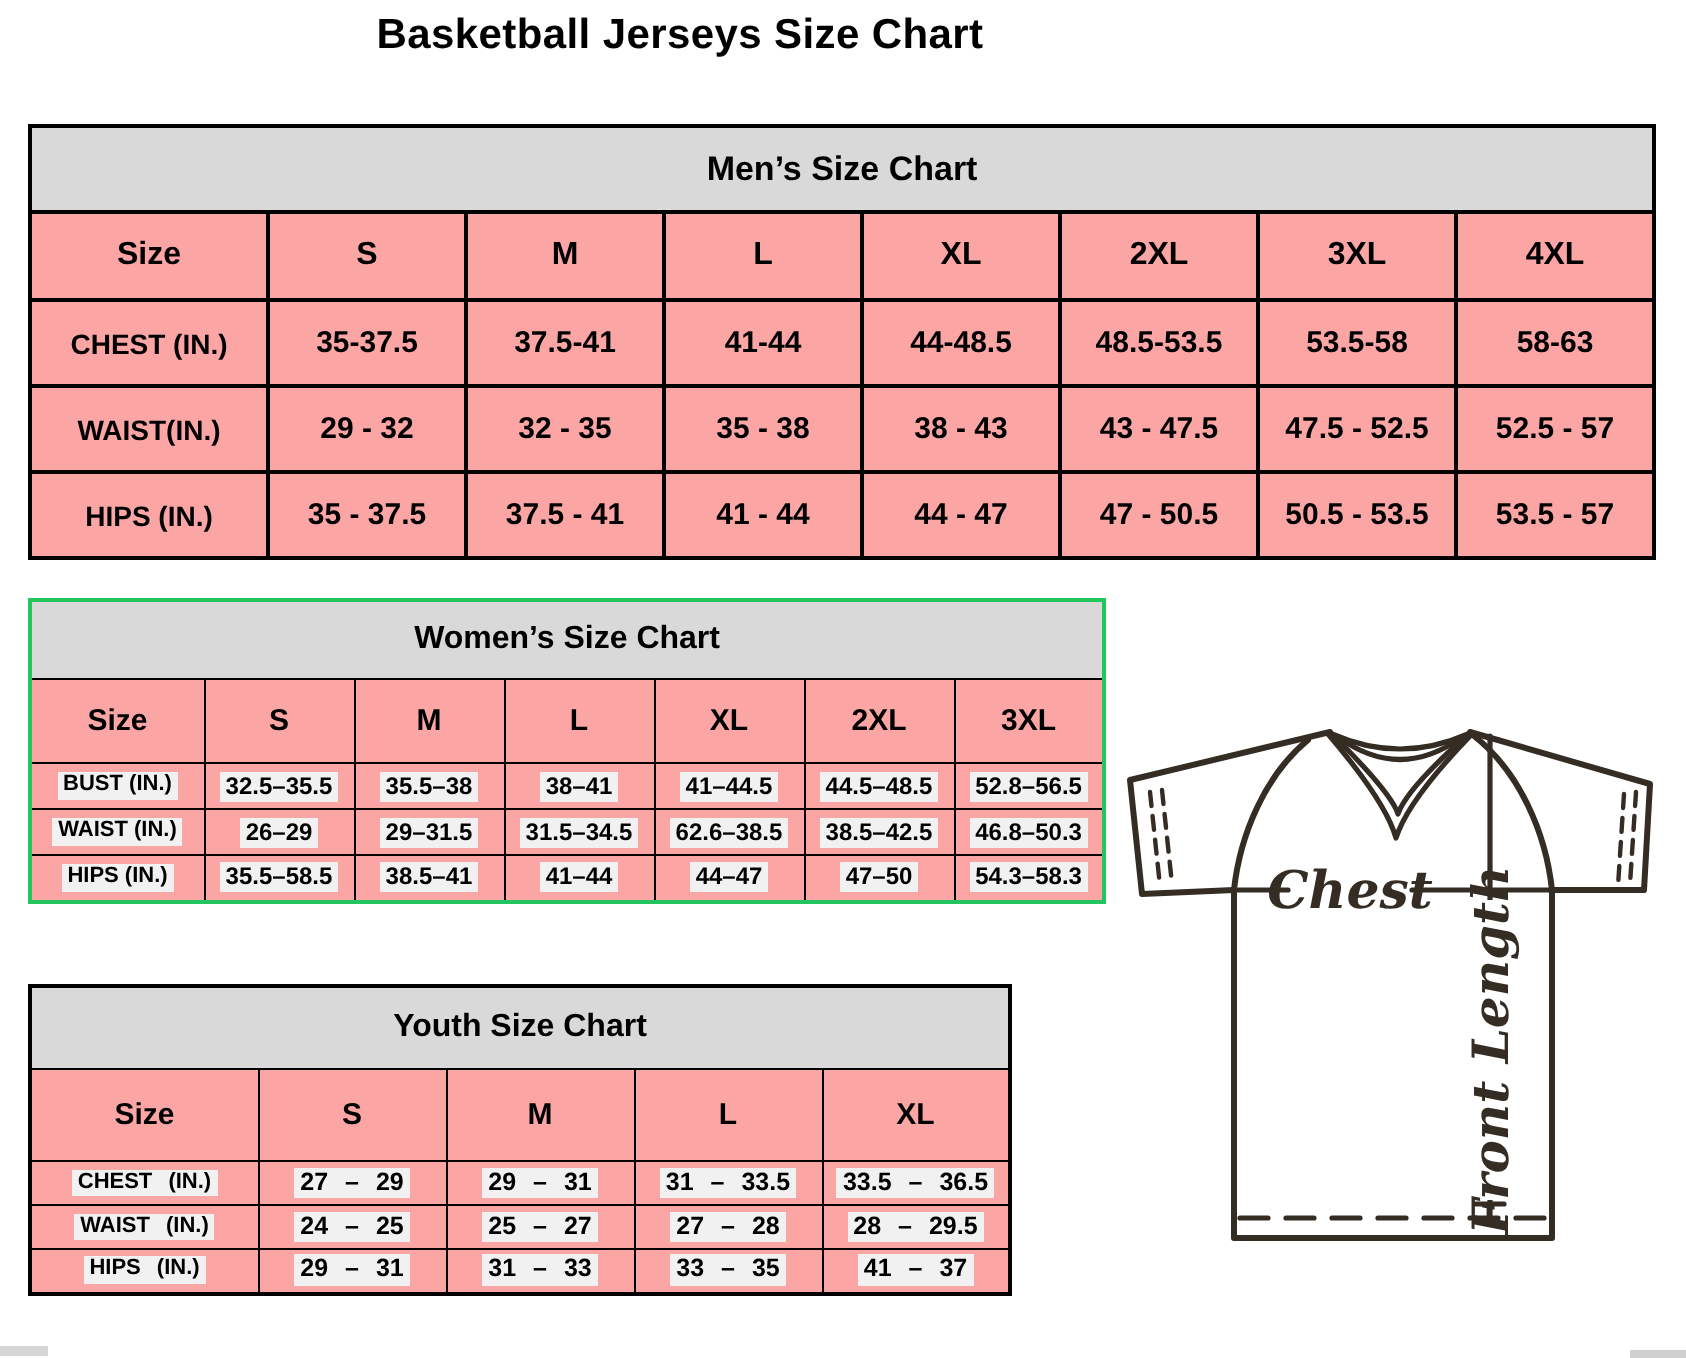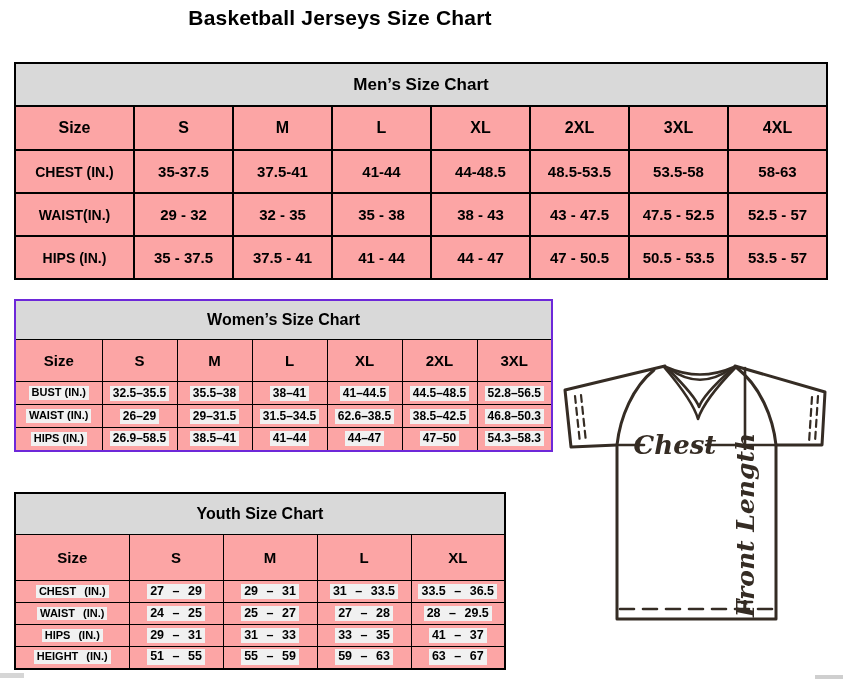--- a/index.html
+++ b/index.html
@@ -14,21 +14,21 @@
 
   
   #mens-table { left:14px; top:62px; width:811px; border:2.5px solid #000; }
   #mens-table th, #mens-table td { border:2px solid #000; }
   #mens-table tr.band th { background:#d9d9d9; height:41px; font-size:17px; }
   #mens-table tr.head { height:44px; font-size:16px; }
   #mens-table tr.data { height:43px; font-size:15px; }
   #mens-table td.rowlabel { font-size:14px; }
 
   
-  #womens-table { left:14px; top:299px; width:537px; border:2px solid #6d28d9;padding-left:20px; }
+  #womens-table { left:14px; top:299px; width:537px; border:2px solid #22c55e;padding-left:20px; }
   #youth-table  { left:14px; top:492px; width:491px; border:2px solid #000;padding-left:16px; }
   #womens-table th, #womens-table td, #youth-table th, #youth-table td { border:1px solid #000; }
   #womens-table tr.band th { background:#d9d9d9; height:38px; font-size:16px; }
   #youth-table  tr.band th { background:#d9d9d9; height:40px; font-size:16px; }
   #womens-table tr.head { height:42px; font-size:15px; }
   #youth-table  tr.head { height:46px; font-size:15px; }
   #womens-table tr.data { height:23px; font-size:12px; }
   #youth-table  tr.data { height:22px; font-size:12.5px; }
   #womens-table td.rowlabel, #youth-table td.rowlabel { font-size:11px; }
   #youth-table tr.data td span.hl { word-spacing:5px; }
@@ -142,21 +142,21 @@
       <td class="rowlabel"><span class="hl">WAIST (IN.)</span></td>
       <td><span class="hl">26–29</span></td>
       <td><span class="hl">29–31.5</span></td>
       <td><span class="hl">31.5–34.5</span></td>
       <td><span class="hl">62.6–38.5</span></td>
       <td><span class="hl">38.5–42.5</span></td>
       <td><span class="hl">46.8–50.3</span></td>
     </tr>
     <tr class="data">
       <td class="rowlabel"><span class="hl">HIPS (IN.)</span></td>
-      <td><span class="hl">26.9–58.5</span></td>
+      <td><span class="hl">35.5–58.5</span></td>
       <td><span class="hl">38.5–41</span></td>
       <td><span class="hl">41–44</span></td>
       <td><span class="hl">44–47</span></td>
       <td><span class="hl">47–50</span></td>
       <td><span class="hl">54.3–58.3</span></td>
     </tr>
   </tbody>
     </table>
 
   <table id="youth-table">
@@ -191,27 +191,20 @@
       <td><span class="hl">25 – 27</span></td>
       <td><span class="hl">27 – 28</span></td>
       <td><span class="hl">28 – 29.5</span></td>
     </tr>
     <tr class="data">
       <td class="rowlabel"><span class="hl">HIPS (IN.)</span></td>
       <td><span class="hl">29 – 31</span></td>
       <td><span class="hl">31 – 33</span></td>
       <td><span class="hl">33 – 35</span></td>
       <td><span class="hl">41 – 37</span></td>
-    </tr>
-    <tr class="data">
-      <td class="rowlabel"><span class="hl">HEIGHT (IN.)</span></td>
-      <td><span class="hl">51 – 55</span></td>
-      <td><span class="hl">55 – 59</span></td>
-      <td><span class="hl">59 – 63</span></td>
-      <td><span class="hl">63 – 67</span></td>
     </tr>
   </tbody>
     </table>
 
   <svg id="jersey-svg" width="284" height="274" viewBox="0 0 284 274" xmlns="http://www.w3.org/2000/svg">
     <g fill="none" stroke="#352c24" stroke-linecap="round" stroke-linejoin="round">
 
       <g stroke-width="3">
         <path d="M 108,11 L 8,35 L 14,92 L 60,90"></path>
         <path d="M 178,11 L 268,37 L 265,90 L 219,90"></path>

